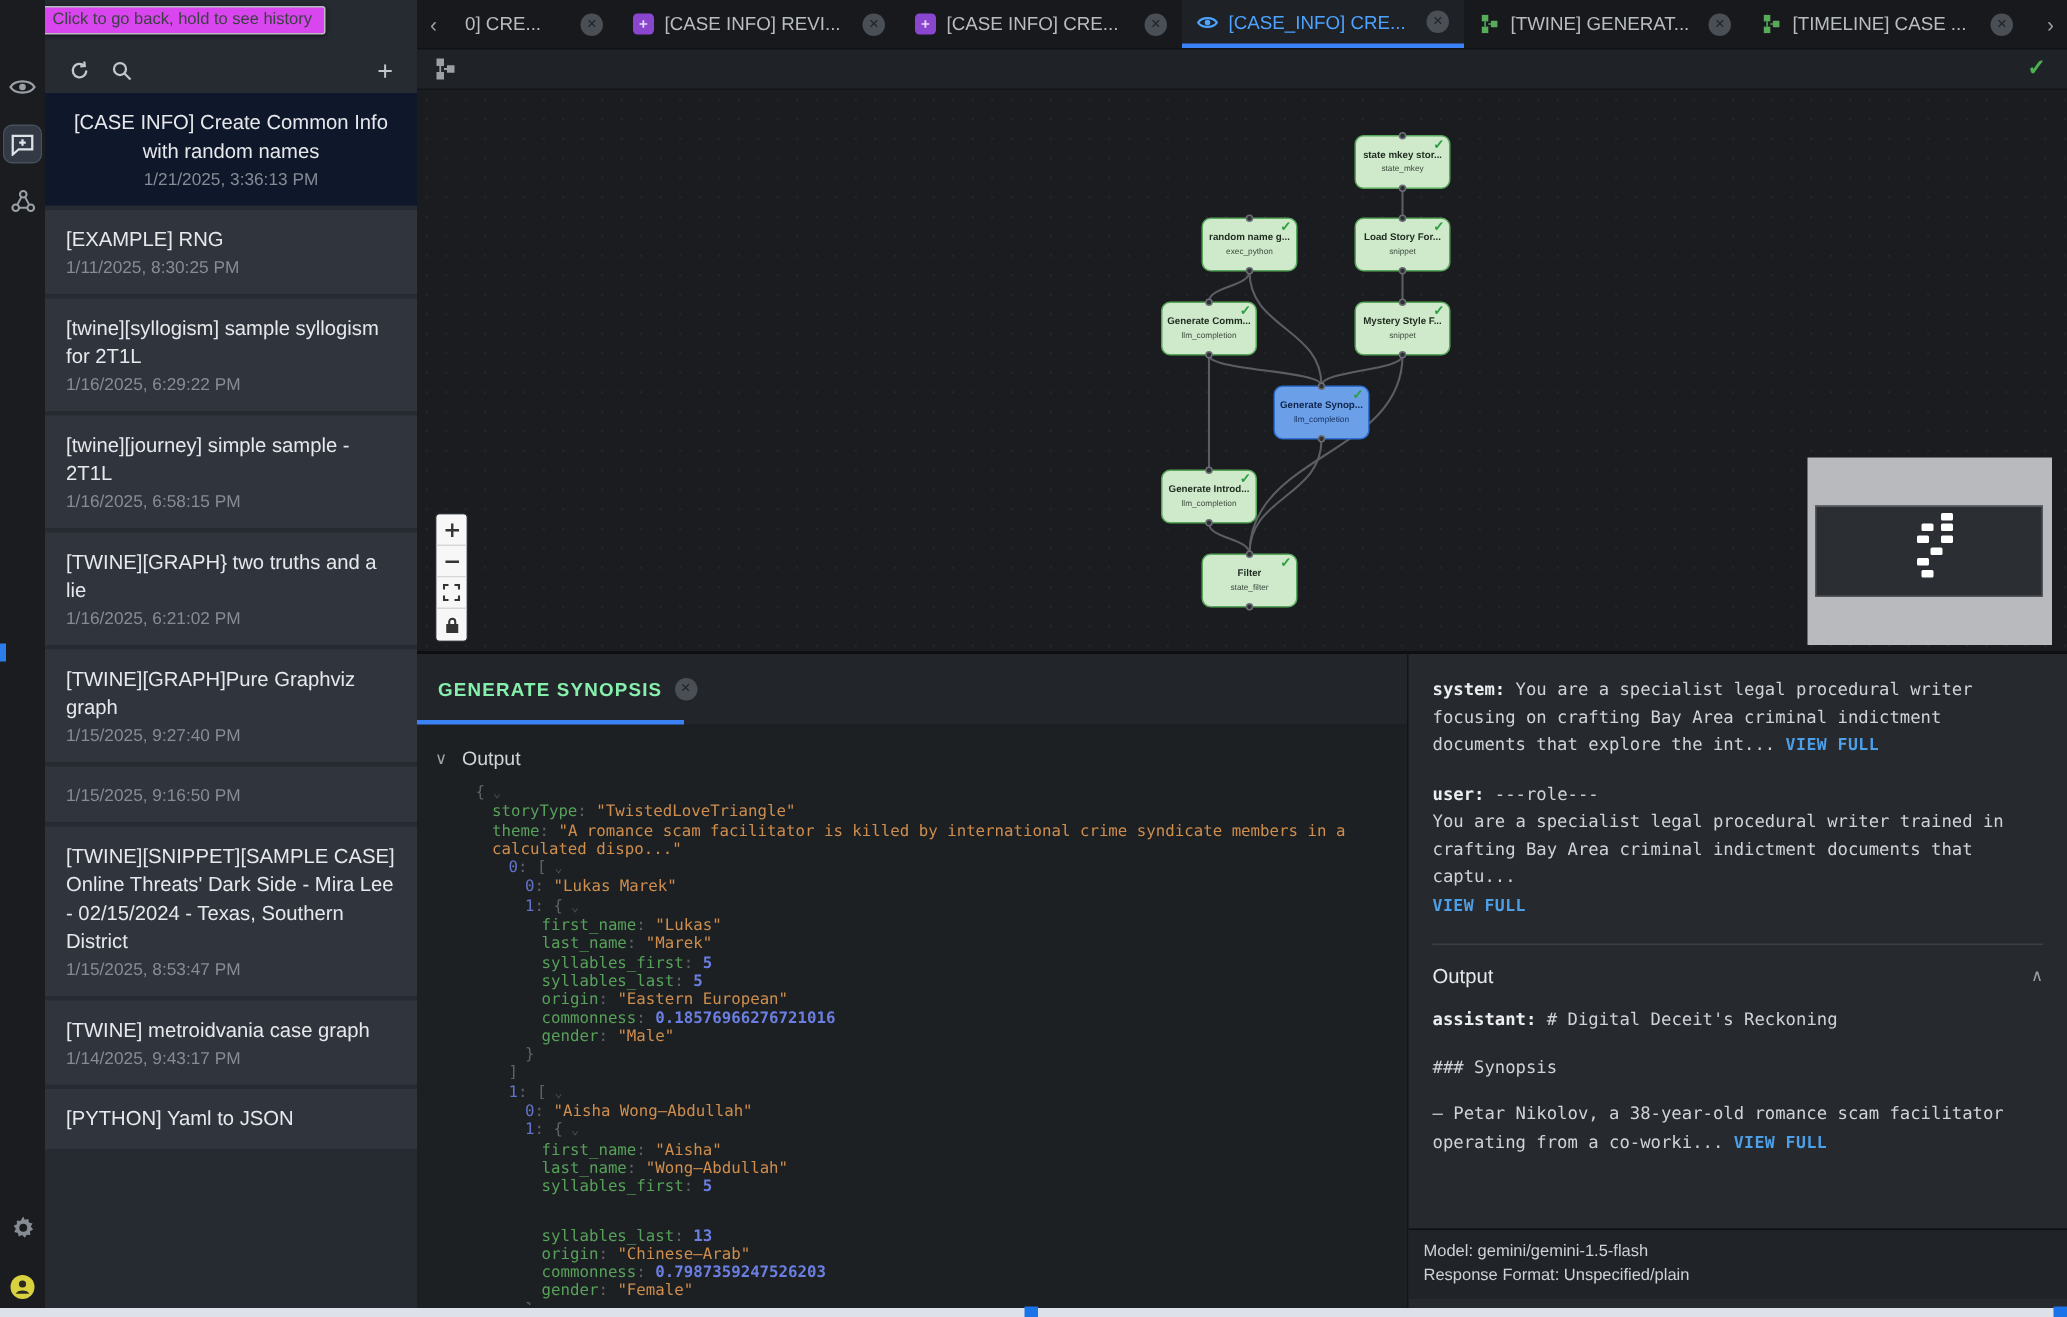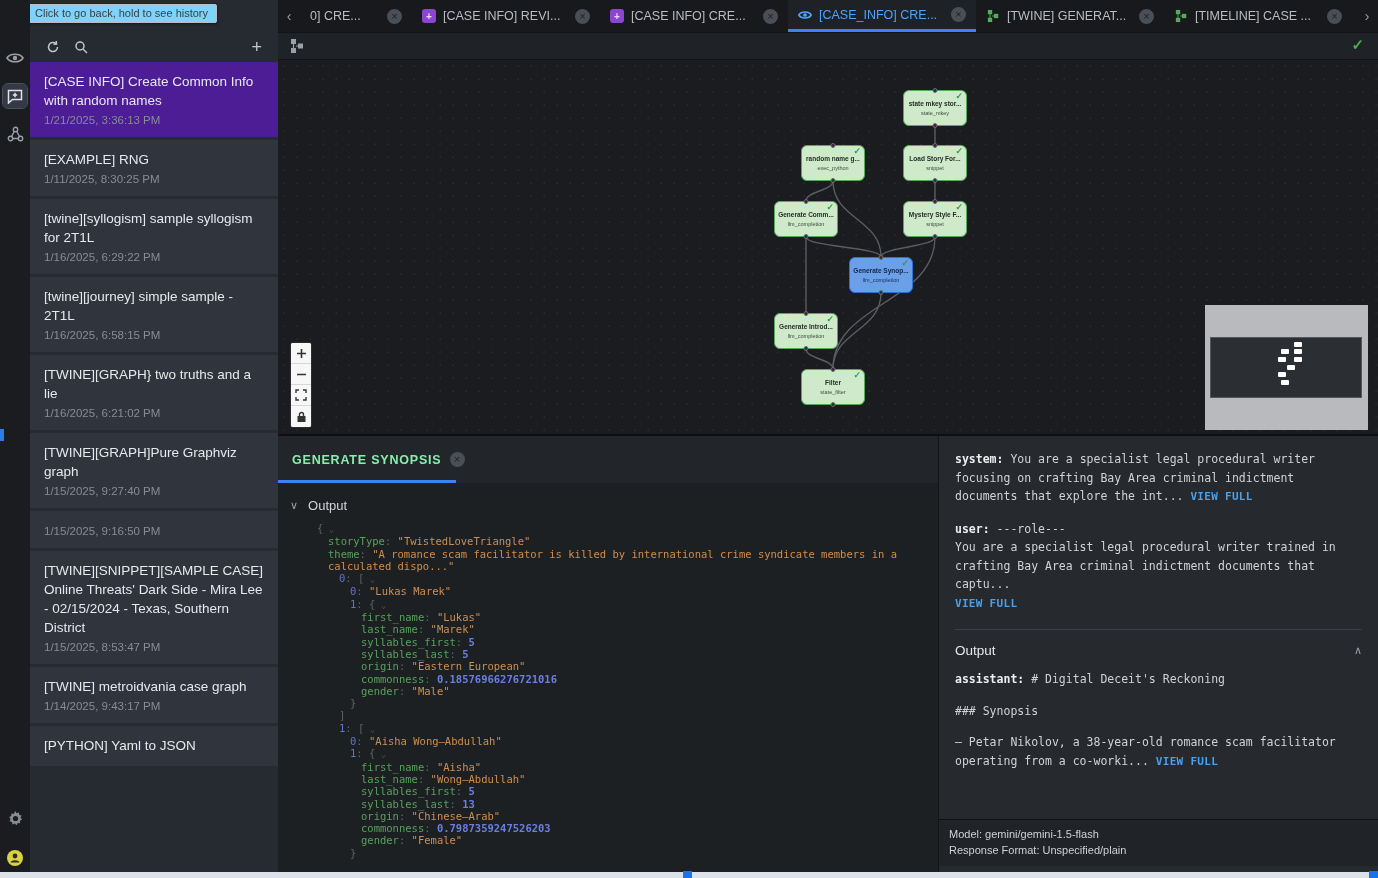--- a/index.html
+++ b/index.html
@@ -8,29 +8,29 @@
   #app { position:relative; width:1378px; height:878px; }
 
   
   .rail { position:absolute; left:0; top:0; width:30px; height:878px; background:#1a1c1f; z-index:5; }
   .rail-icon { position:absolute; left:3px; width:24px; height:24px; display:flex; align-items:center; justify-content:center; color:#9aa0a6; }
   .rail-icon.sel { background:#333a46; border-radius:5px; outline:1px solid #49515f; color:#dfe3e8; }
 
   
   .prompts { position:absolute; left:30px; top:0; width:248px; height:878px; background:#262a31; overflow:hidden; }
   .prompts-title { position:absolute; left:16px; top:6px; font-size:14px; font-weight:bold; color:#7d838c; }
-  .tooltip { position:absolute; left:-4px; top:4px; z-index:60; background:#7dd3fc; color:#3c4043;
+  .tooltip { position:absolute; left:-4px; top:4px; z-index:60; background:#d946ef; color:#3c4043;
     font-size:11px; padding:2px 8px 3px; border:1px solid #b9bdc2; border-radius:2px; white-space:nowrap;
     box-shadow:0 1px 3px rgba(0,0,0,.5); }
   .prompts-toolbar { position:absolute; left:0; top:34px; width:248px; height:26px; display:flex; align-items:center; padding:0 16px; gap:14px; }
   .ptool { color:#c3c7cd; display:flex; align-items:center; }
   .ptool.plus { margin-left:auto; font-size:18px; line-height:14px; color:#c3c7cd; }
   .prompt-list { position:absolute; left:0; top:62px; width:248px; bottom:0; display:flex; flex-direction:column; gap:3px; overflow:hidden; }
   .prompt-item { background:#30343d; padding:10px 14px 11px; cursor:pointer; }
-  .prompt-item.sel { background:#4c1d95; }
+  .prompt-item.sel { background:#0f172a;text-align:center; }
   .prompt-item .pi-title { font-size:13.5px; line-height:19px; color:#e6e8eb; }
   .prompt-item .pi-ts { font-size:11.5px; color:#868c95; margin-top:4px; }
 
   
   .main { position:absolute; left:278px; top:0; width:1100px; height:878px; }
 
   
   .tabbar { position:absolute; left:0; top:0; width:1100px; height:33px; background:#17191c; display:flex; align-items:stretch; border-bottom:1px solid #101214; }
   .tab-scroll { width:22px; display:flex; align-items:center; justify-content:center; color:#9aa0a6; font-size:14px; cursor:pointer; }
   .tab-scroll.right { margin-left:auto; }
@@ -407,21 +407,21 @@
             <div class="json-line" style="padding-left: 55px;"><span class="jk">commonness</span><span class="jp">: </span><span class="jn">0.18576966276721016</span></div>
             <div class="json-line" style="padding-left: 55px;"><span class="jk">gender</span><span class="jp">: </span><span class="js">"Male"</span></div>
             <div class="json-line" style="padding-left: 44px;"><span class="jp">}</span></div>
             <div class="json-line" style="padding-left: 33px;"><span class="jp">]</span></div>
             <div class="json-line" style="padding-left: 33px;"><span class="ji">1</span><span class="jp">: </span><span class="jp">[</span><span class="jc"> ⌄</span></div>
             <div class="json-line" style="padding-left: 44px;"><span class="ji">0</span><span class="jp">: </span><span class="js">"Aisha Wong–Abdullah"</span></div>
             <div class="json-line" style="padding-left: 44px;"><span class="ji">1</span><span class="jp">: </span><span class="jp">{</span><span class="jc"> ⌄</span></div>
             <div class="json-line" style="padding-left: 55px;"><span class="jk">first_name</span><span class="jp">: </span><span class="js">"Aisha"</span></div>
             <div class="json-line" style="padding-left: 55px;"><span class="jk">last_name</span><span class="jp">: </span><span class="js">"Wong–Abdullah"</span></div>
             <div class="json-line" style="padding-left: 55px;"><span class="jk">syllables_first</span><span class="jp">: </span><span class="jn">5</span></div>
-            <div class="json-line" style="padding-left: 55px;"><span class="jk">syllables_last</span><span class="jp">: </span><span class="jn">13</span></div>
+            <div class="json-line" style="padding-left: 55px; margin-top: 20px;"><span class="jk">syllables_last</span><span class="jp">: </span><span class="jn">13</span></div>
             <div class="json-line" style="padding-left: 55px;"><span class="jk">origin</span><span class="jp">: </span><span class="js">"Chinese–Arab"</span></div>
             <div class="json-line" style="padding-left: 55px;"><span class="jk">commonness</span><span class="jp">: </span><span class="jn">0.7987359247526203</span></div>
             <div class="json-line" style="padding-left: 55px;"><span class="jk">gender</span><span class="jp">: </span><span class="js">"Female"</span></div>
             <div class="json-line" style="padding-left: 44px;"><span class="jp">}</span></div>
           </div>
       </div>
 
       <div class="inspect">
         <div class="insp-scroll">
           <div class="msg"><b>system:</b><span> You are a specialist legal procedural writer focusing on crafting Bay Area criminal indictment documents that explore the int... </span><span class="viewfull">VIEW FULL</span></div>

